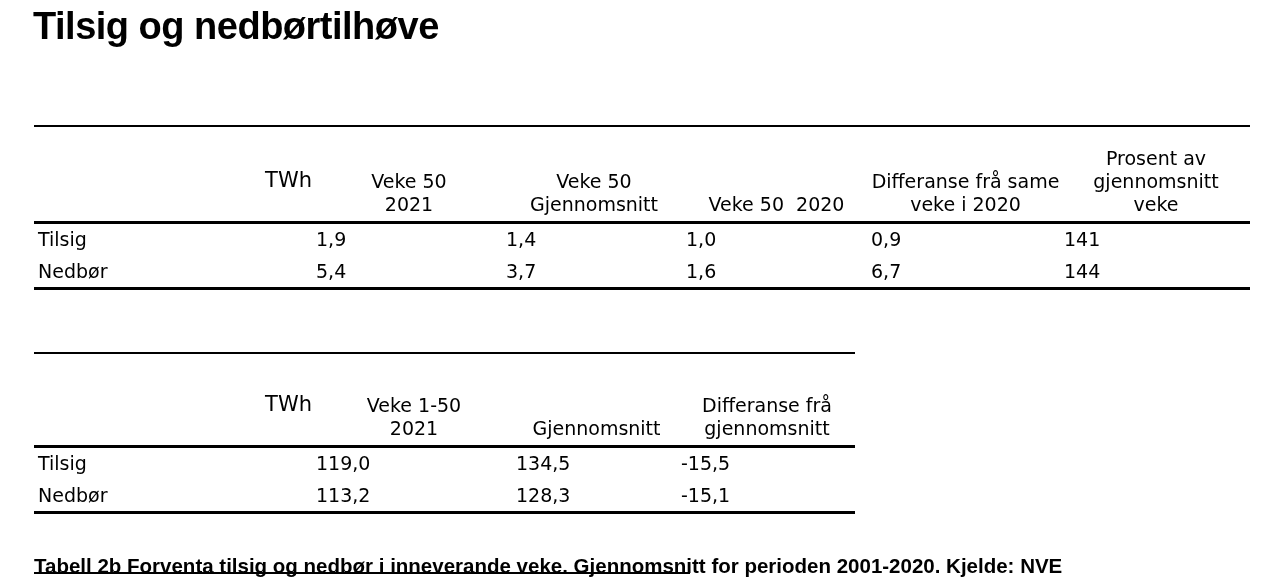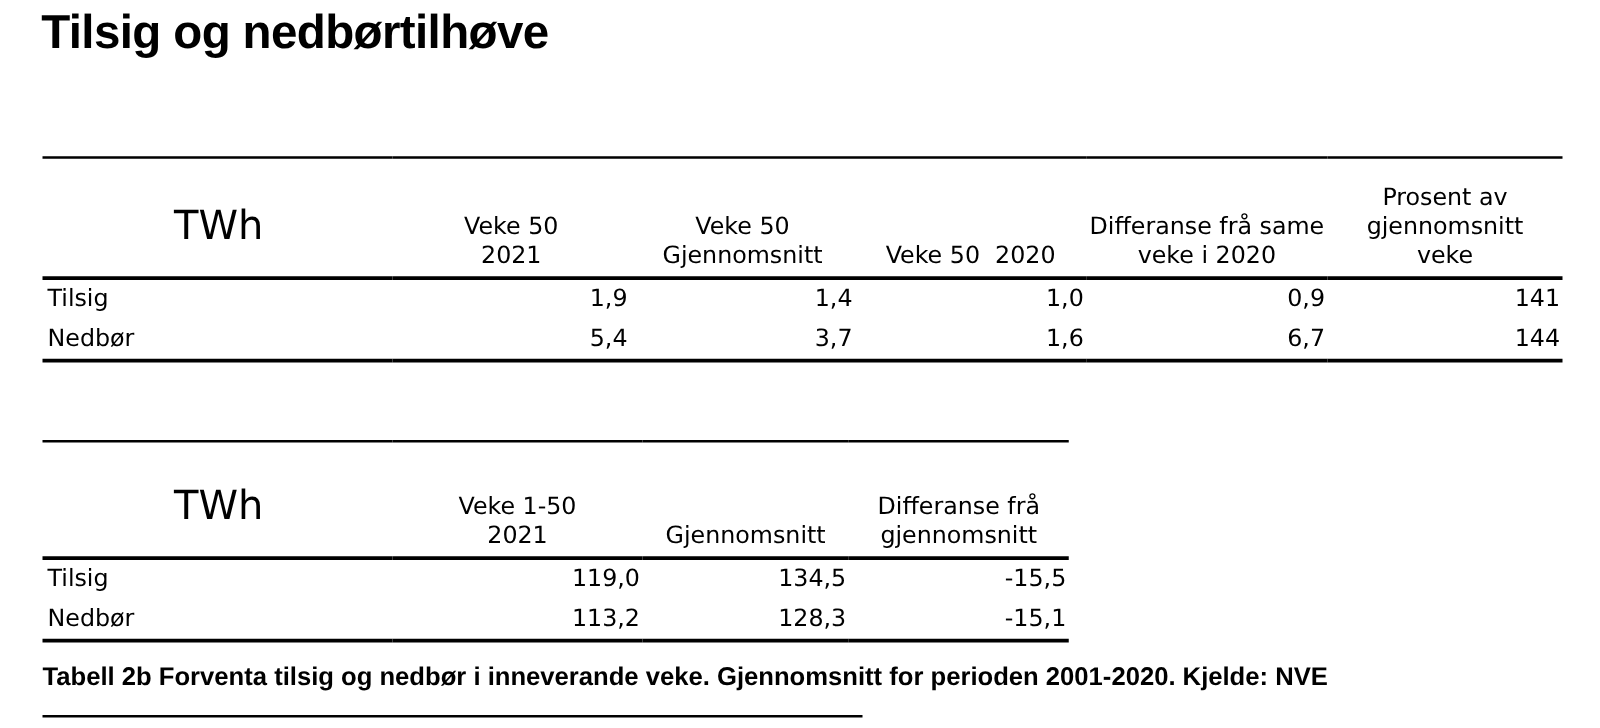--- a/index.html
+++ b/index.html
@@ -19,21 +19,21 @@
     letter-spacing:-0.5px;
   }
   .caption {
     position:absolute; left:34px;
     font-family:"Liberation Sans", sans-serif;
     font-weight:bold; font-size:20.5px; line-height:24px;
     white-space:nowrap;
   }
   .cap-t2  { top:100px; }
   .cap-t2a { top:311px; }
-  .cap-t2b { top:530px; }
+  .cap-t2b { top:554px; }
 
   table {
     position:absolute; left:34px;
     border-collapse:collapse; table-layout:fixed;
     border-top:2px solid #000;
     border-bottom:3px solid #000;
   }
   .t1  { top:125px; width:1216px; }
   .t2a { top:352px; width:821px; }
 
@@ -44,31 +44,31 @@
     text-align:center;
     white-space:pre-line;
     line-height:23px;
     padding:0 2px 5px 2px;
     border-bottom:3px solid #000;
   }
   .t1  thead th { height:96px; }
   .t2a thead th { height:93px; }
 
   th.unit {
-    text-align:center;
-    font-size:32px;
+    text-align:right;
+    font-size:21px;
     line-height:30px;
     padding-left:4px;
     padding-bottom:26px;
     white-space:nowrap;
   }
 
   tbody td {
     height:33px;
-    text-align:right;
+    text-align:left;
     vertical-align:middle;
     padding:0 2px;
   }
   tbody td.lbl { text-align:left; padding-left:4px; }
 
   .rule-t2b {
     position:absolute; left:34px; top:572px;
     width:656px; height:0;
     border-top:2px solid #000;
   }

